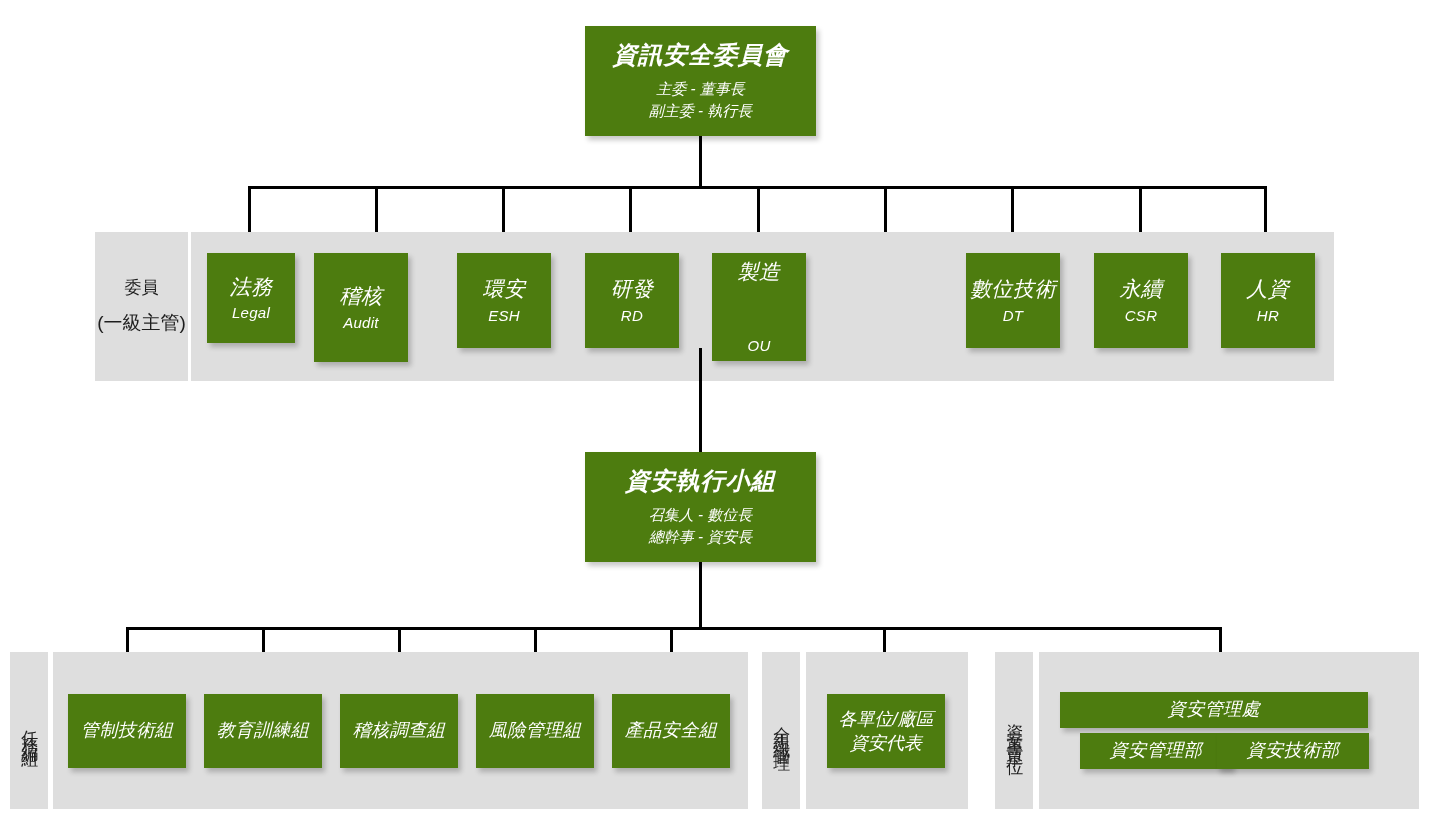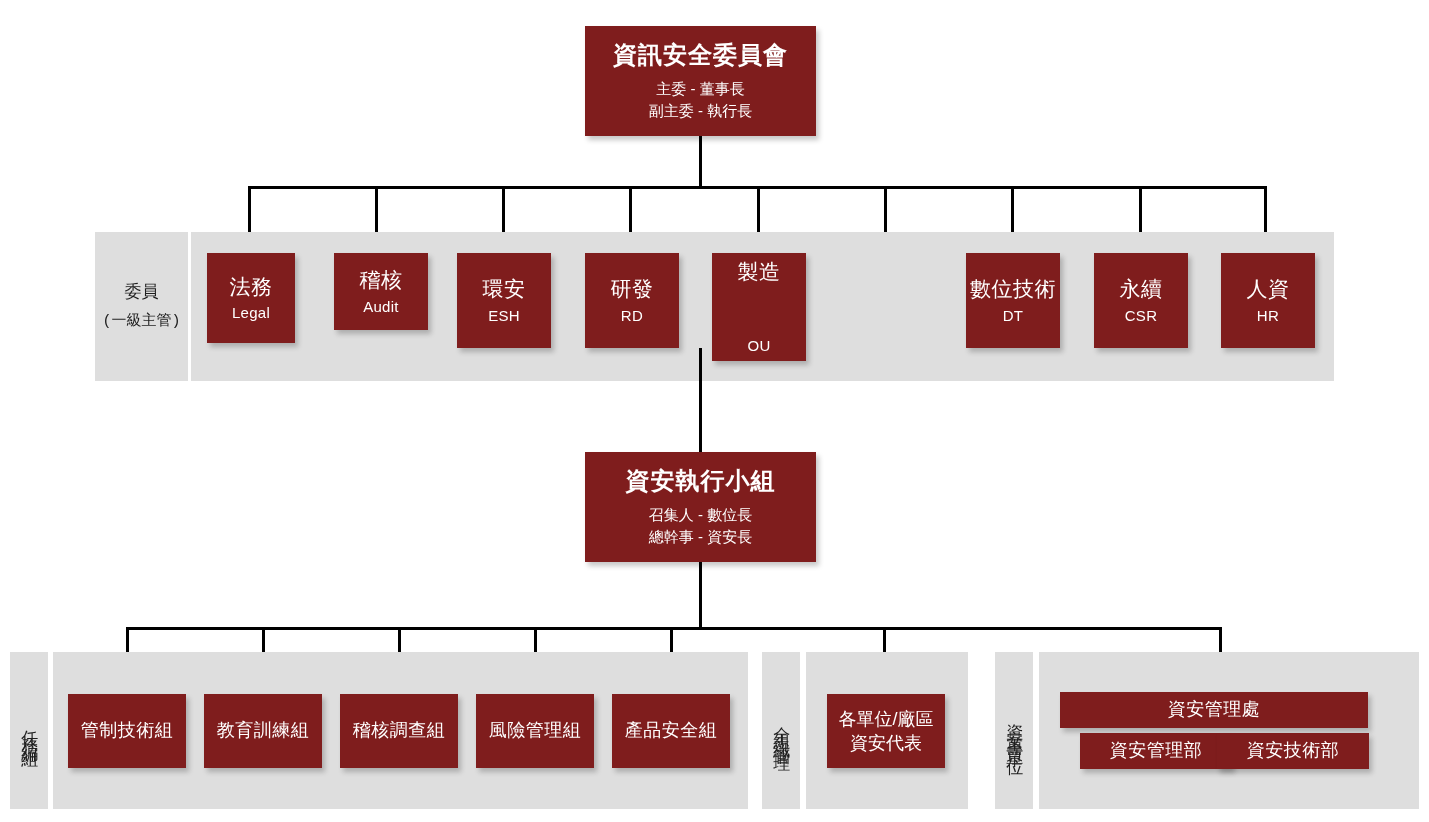--- a/index.html
+++ b/index.html
@@ -30,29 +30,30 @@
 
   
   .gray-panel {
     position: absolute;
     background: #dedede;
   }
 
   
   .node {
     position: absolute;
-    background: #7f1d1d;
+    background: #4d7c0f;
     color: #ffffff;
     display: flex;
     flex-direction: column;
     align-items: center;
     justify-content: center;
     text-align: center;
     box-shadow: 3px 4px 5px rgba(0,0,0,0.22);
     line-height: 1.22;
+    font-style: italic;
   }
   .node .cn {
     font-size: 21px;
     font-weight: 400;
     letter-spacing: 0.5px;
   }
   .node .en {
     font-size: 15px;
     font-weight: 400;
     margin-top: 5px;
@@ -92,21 +93,21 @@
     line-height: 1.9;
   }
   .side-label.vertical {
     writing-mode: vertical-rl;
     text-orientation: upright;
     letter-spacing: 7px;
     line-height: 1.1;
     font-size: 17px;
   }
   .side-label .l1 { font-size: 17px; }
-  .side-label .l2 { font-size: 15px; font-family: Liberation Mono, monospace; }
+  .side-label .l2 { font-size: 19px; }
 </style>
 </head>
 <body>
 
 <div id="chart-root">
 
   <div class="node node-major" style="left:585px; top:26px; width:231px; height:110px;">
     <div class="title">資訊安全委員會</div>
     <div class="sub">
       <div>主委 - 董事長</div>
@@ -132,21 +133,21 @@
 
   <div class="side-label" style="left:95px; top:232px; width:93px; height:149px;">
     <div class="l1">委員</div>
     <div class="l2">(一級主管)</div>
   </div>
 
   <div class="node" style="left:207px; top:253px; width:88px; height:90px;">
     <div class="cn">法務</div>
     <div class="en">Legal</div>
   </div>
-  <div class="node" style="left:334px; top:253px; width:94px; height:77px;">
+  <div class="node" style="left:314px; top:253px; width:94px; height:109px;">
     <div class="cn">稽核</div>
     <div class="en">Audit</div>
   </div>
   <div class="node" style="left:585px; top:253px; width:94px; height:95px;">
     <div class="cn">研發</div>
     <div class="en">RD</div>
   </div>
   <div class="node" style="left:457px; top:253px; width:94px; height:95px;">
     <div class="cn">環安</div>
     <div class="en">ESH</div>

